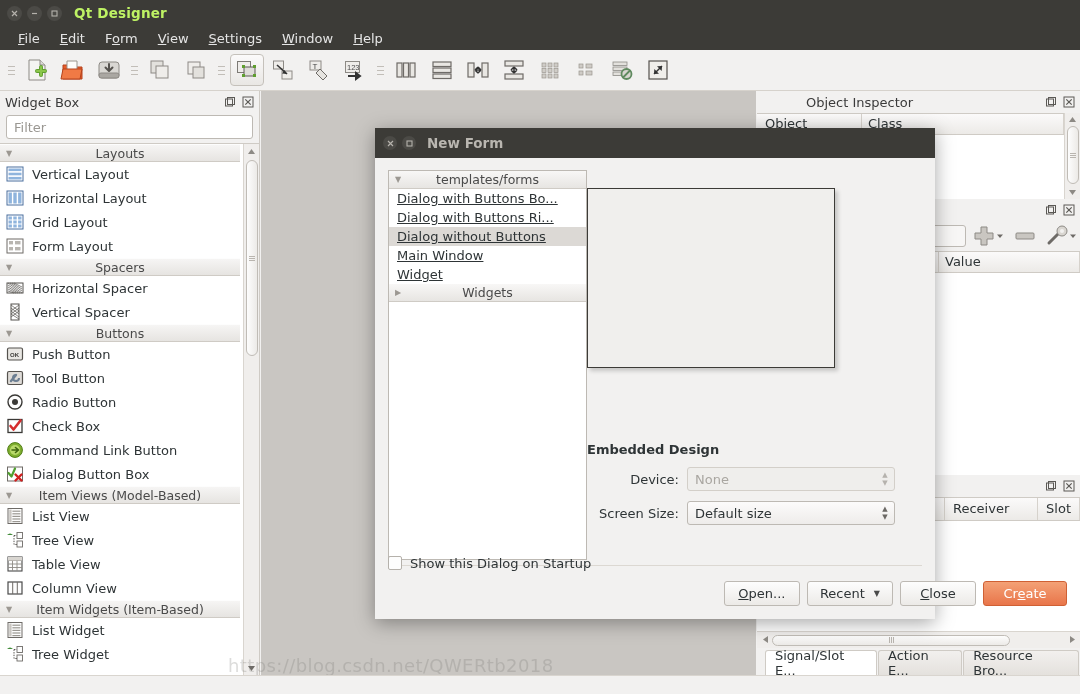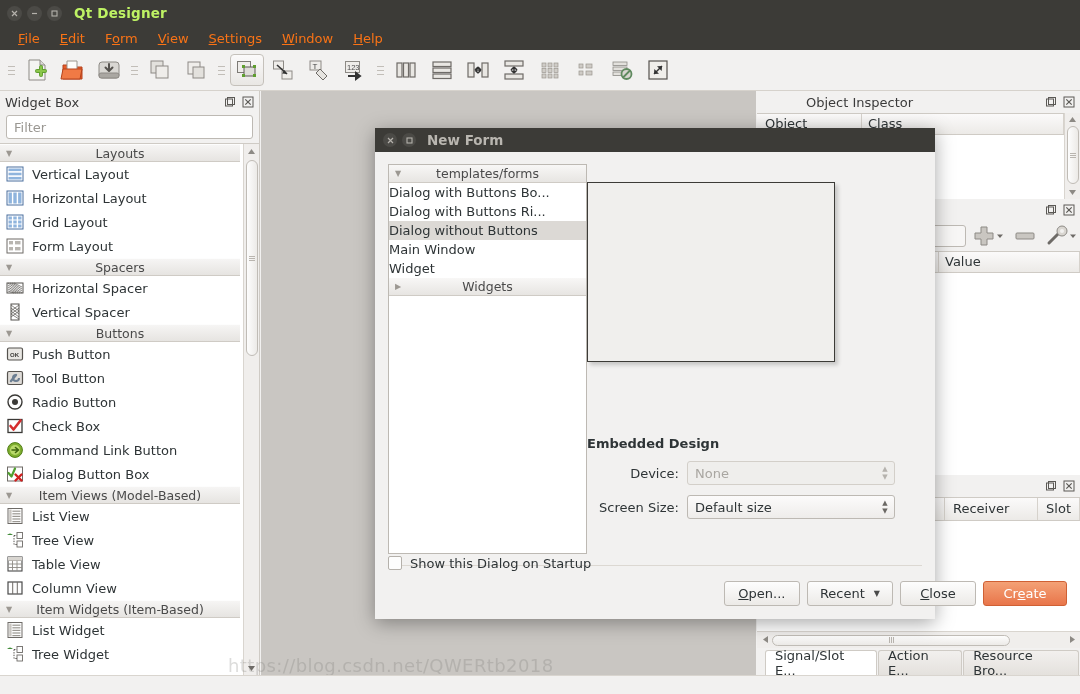--- a/index.html
+++ b/index.html
@@ -34,21 +34,21 @@
     letter-spacing: .2px;
   }
 
   
   .menubar {
     position: absolute; left: 0; top: 26px; width: 1080px; height: 24px;
     background: #3c3b37;
     display: flex; align-items: center; padding-left: 8px;
   }
   .menu-item {
-    color: #f97316; font-size: 13px;
+    color: #e5e5e5; font-size: 13px;
     padding: 2px 10px; cursor: default;
   }
   .menu-item u { text-decoration: underline; }
 
   
   .toolbar {
     position: absolute; left: 0; top: 50px; width: 1080px; height: 41px;
     background: #f2f1f0;
     border-bottom: 1px solid #d6d2cc;
     display: flex; align-items: center; padding-left: 4px;
@@ -246,21 +246,21 @@
   .tab.sel { background: #ffffff; }
 
   
   .dialog {
     position: absolute; left: 375px; top: 128px;
     width: 560px; height: 491px;
     background: #f2f1f0;
     box-shadow: 0 4px 18px rgba(0,0,0,.35);
   }
   .dlg-title {
-    height: 24px; background: #3c3b37;
+    height: 30px; background: #3c3b37;
     display: flex; align-items: center; padding-left: 8px;
   }
   .dlg-title .wb { width: 14px; height: 14px; }
   .dlg-title .t {
     margin-left: 11px; color: #b9b6b0; font-weight: bold; font-size: 13.5px;
   }
   .dlg-body { padding: 12px 14px 0 13px; display: flex; }
 
   .tmpl-list {
     width: 199px; height: 390px;
@@ -272,21 +272,21 @@
     height: 18px; position: relative;
     display: flex; align-items: center;
     background: linear-gradient(#f8f7f6, #e7e5e2);
     border-bottom: 1px solid #cfcbc5;
     font-size: 12.5px; color: #4a4a4a;
   }
   .tmpl-group .arrow { width: 18px; text-align:center; color:#9c9892; font-size:8px; }
   .tmpl-group .gtitle { position:absolute; left:0; right:0; text-align:center; }
   .tmpl-item {
     height: 19px; display: flex; align-items: center;
-    font-size: 13px; color: #2e3436;
+    padding-left: 8px; font-size: 13px; color: #2e3436; text-decoration: underline;
   }
   .tmpl-item.sel { background: #dcd9d5; }
 
   .dlg-right { flex: 1; }
   .preview {
     width: 248px; height: 180px;
     background: #f0efed;
     border: 1px solid #3c3b37;
     box-shadow: 3px 3px 4px rgba(0,0,0,.18);
     margin-top: 18px;

